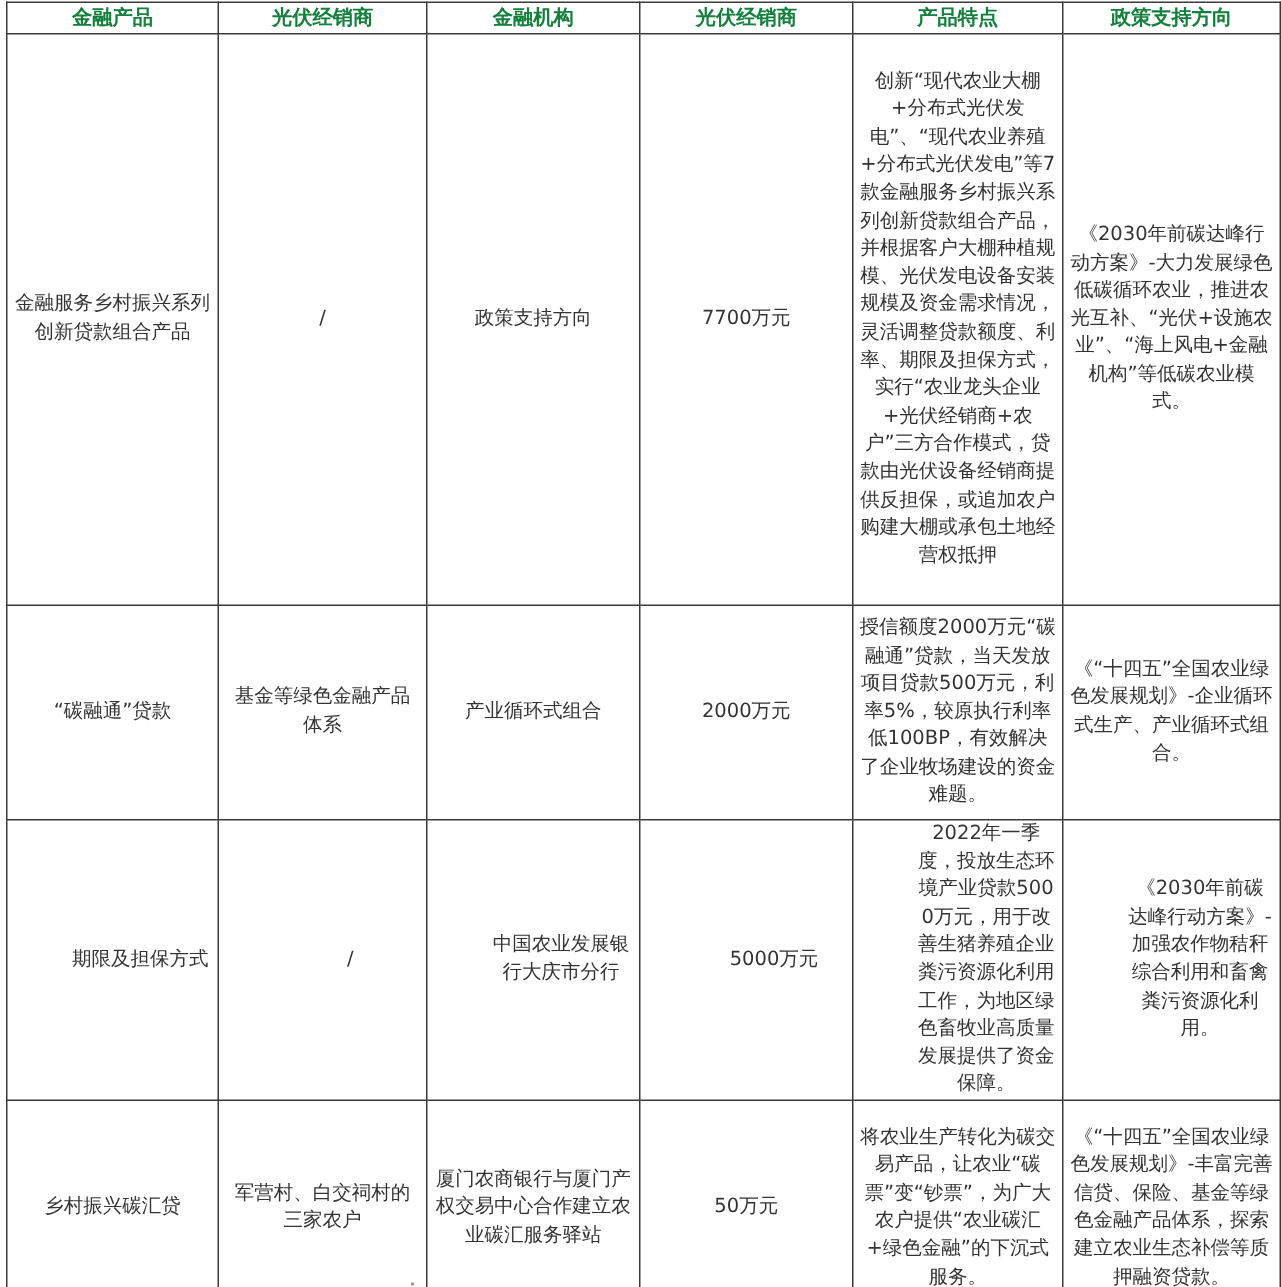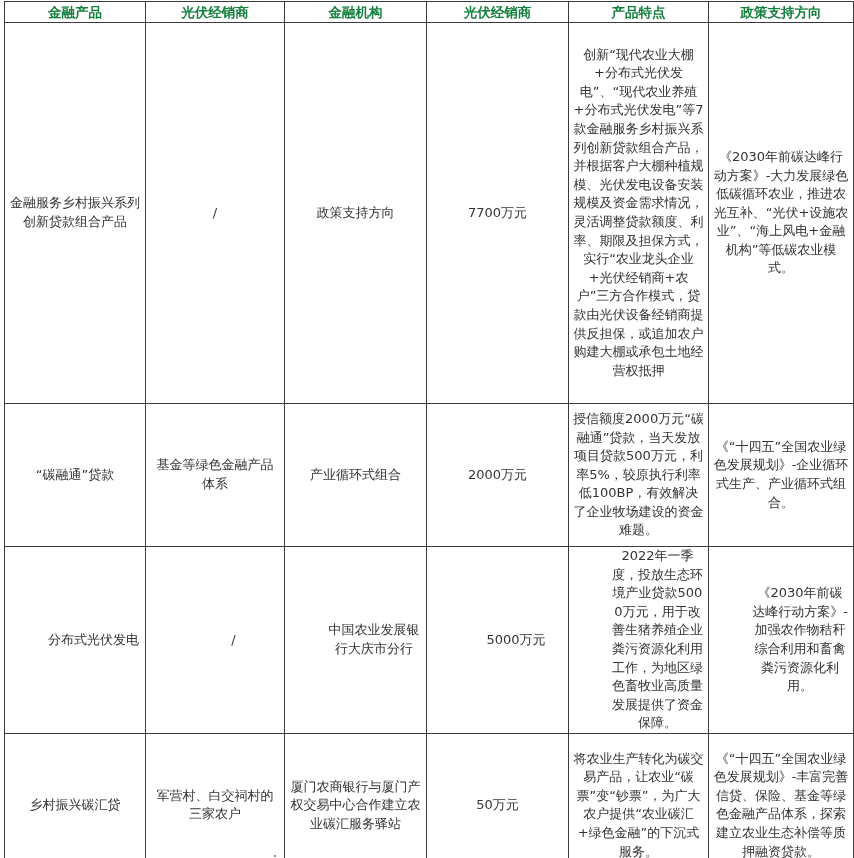--- a/index.html
+++ b/index.html
@@ -50,21 +50,21 @@
     </tr>
     <tr class="r2">
       <td>“碳融通”贷款</td>
       <td>基金等绿色金融产品体系</td>
       <td>产业循环式组合</td>
       <td>2000万元</td>
       <td class="feat">授信额度2000万元“碳融通”贷款，当天发放项目贷款500万元，利率5%，较原执行利率低100BP，有效解决了企业牧场建设的资金难题。</td>
       <td class="policy">《“十四五”全国农业绿色发展规划》-企业循环式生产、产业循环式组合。</td>
     </tr>
     <tr class="r3">
-      <td>分布式光伏发电</td>
+      <td>期限及担保方式</td>
       <td>/</td>
       <td>中国农业发展银行大庆市分行</td>
       <td>5000万元</td>
       <td class="feat">2022年一季度，投放生态环境产业贷款5000万元，用于改善生猪养殖企业粪污资源化利用工作，为地区绿色畜牧业高质量发展提供了资金保障。</td>
       <td class="policy">《2030年前碳达峰行动方案》-加强农作物秸秆综合利用和畜禽粪污资源化利用。</td>
     </tr>
     <tr class="r4">
       <td>乡村振兴碳汇贷</td>
       <td>军营村、白交祠村的三家农户</td>
       <td>厦门农商银行与厦门产权交易中心合作建立农业碳汇服务驿站</td>

